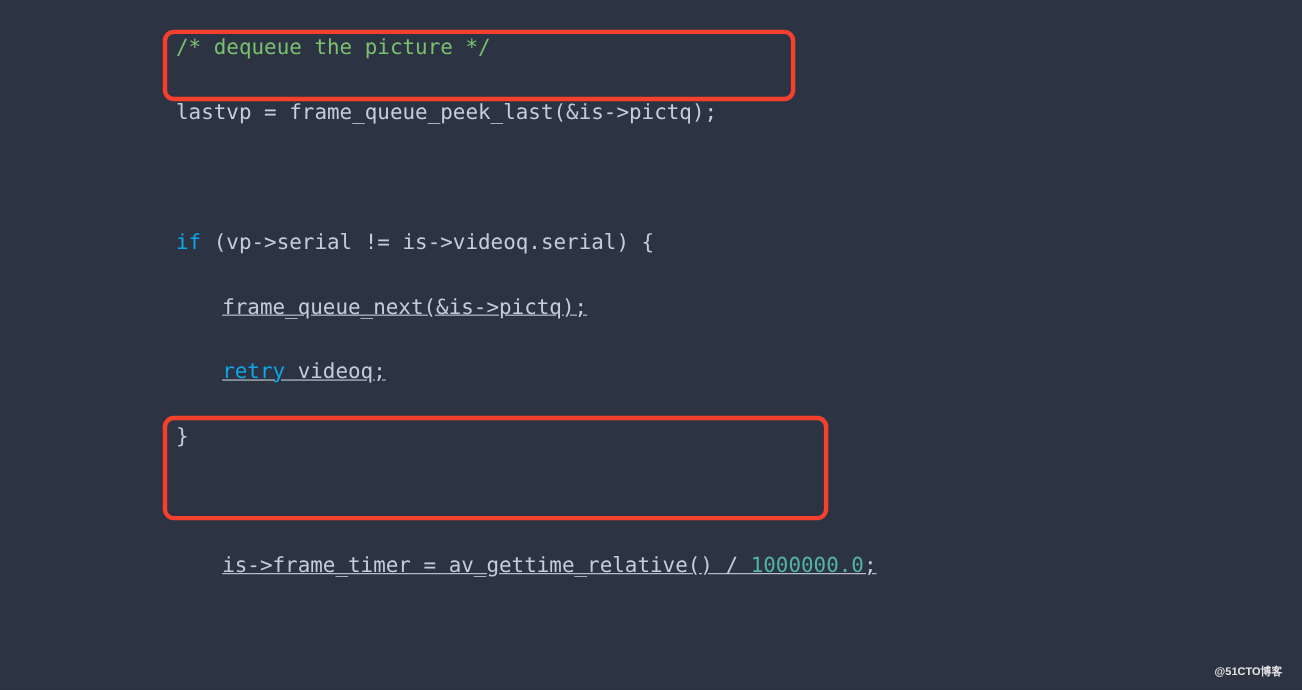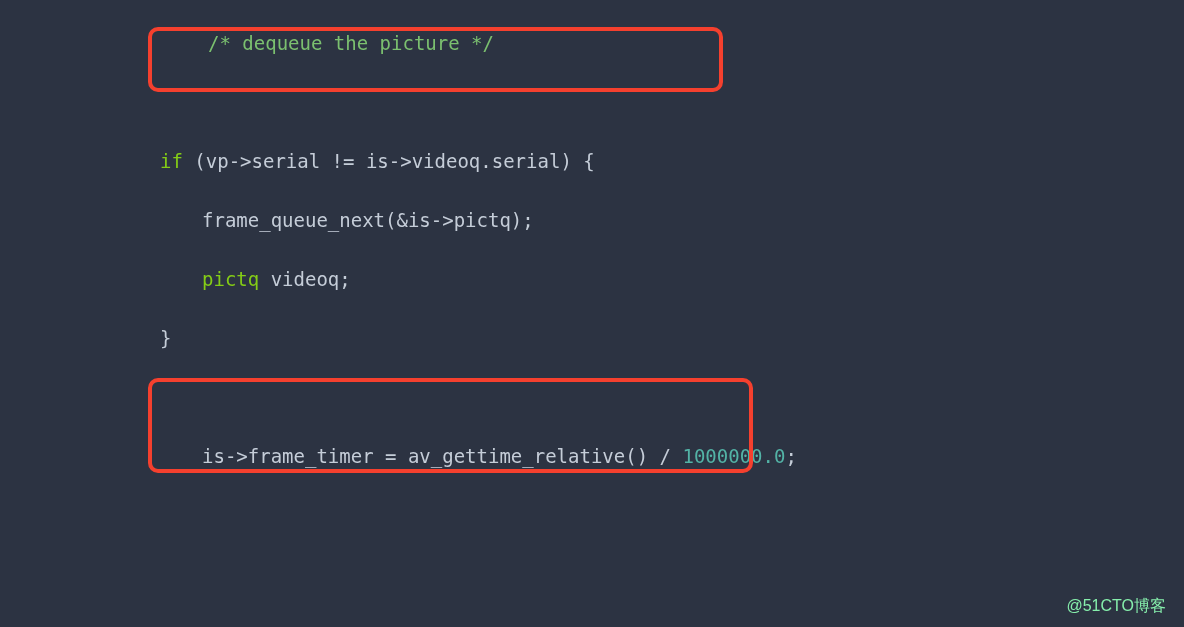--- a/index.html
+++ b/index.html
@@ -17,28 +17,28 @@
       width: 1184px;
       height: 627px;
       overflow: hidden;
       position: relative;
     }
     .code-container {
       padding: 0 20px;
       white-space: pre;
       position: relative;
     }
-    .comment { color: #7bc06f; margin-left: 48px; }
-    .keyword { color: #84cc16; }
+    .comment { color: #7bc06f; }
+    .keyword { color: #0ea5e9; }
     .number { color: #53b3a6; }
     .ident { color: #c5cdd8; }
     .punct { color: #c5cdd8; }
     .line { display: block; }
     .indent1 { padding-left: 140px; }
-    .indent2 { padding-left: 182px; }
+    .indent2 { padding-left: 182px; text-decoration: underline; }
     .highlight-box {
       position: absolute;
       border: 4px solid #f5402e;
       border-radius: 10px;
       pointer-events: none;
       z-index: 10;
     }
     .box1 {
       left: 148px;
       top: 27px;
@@ -48,34 +48,36 @@
     .box2 {
       left: 148px;
       top: 378px;
       width: 605px;
       height: 95px;
     }
     .watermark {
       position: absolute;
       right: 18px;
       bottom: 8px;
-      font-size: 16px;
-      color: #86efac;
+      font-size: 10px;
+      color: #e5e5e5;
       font-family: sans-serif;
+      font-weight: bold;
     }
   </style>
 </head>
 <body>
 
 <div class="code-container">
 <span class="line indent1"><span class="comment">/* dequeue the picture */</span></span>
+<span class="line indent1"><span class="ident">lastvp = frame_queue_peek_last(&amp;is-&gt;pictq);</span></span>
 <span class="line"> </span>
 <span class="line indent1"><span class="keyword">if</span><span class="ident"> (vp-&gt;serial != is-&gt;videoq.serial) {</span></span>
 <span class="line indent2"><span class="ident">frame_queue_next(&amp;is-&gt;pictq);</span></span>
-<span class="line indent2"><span class="keyword">pictq</span><span class="ident"> videoq;</span></span>
+<span class="line indent2"><span class="keyword">retry</span><span class="ident"> videoq;</span></span>
 <span class="line indent1"><span class="punct">}</span></span>
 <span class="line"> </span>
 <span class="line indent2"><span class="ident">is-&gt;frame_timer = av_gettime_relative() / </span><span class="number">1000000.0</span><span class="punct">;</span></span>
 
 
 
 
 
 
 

